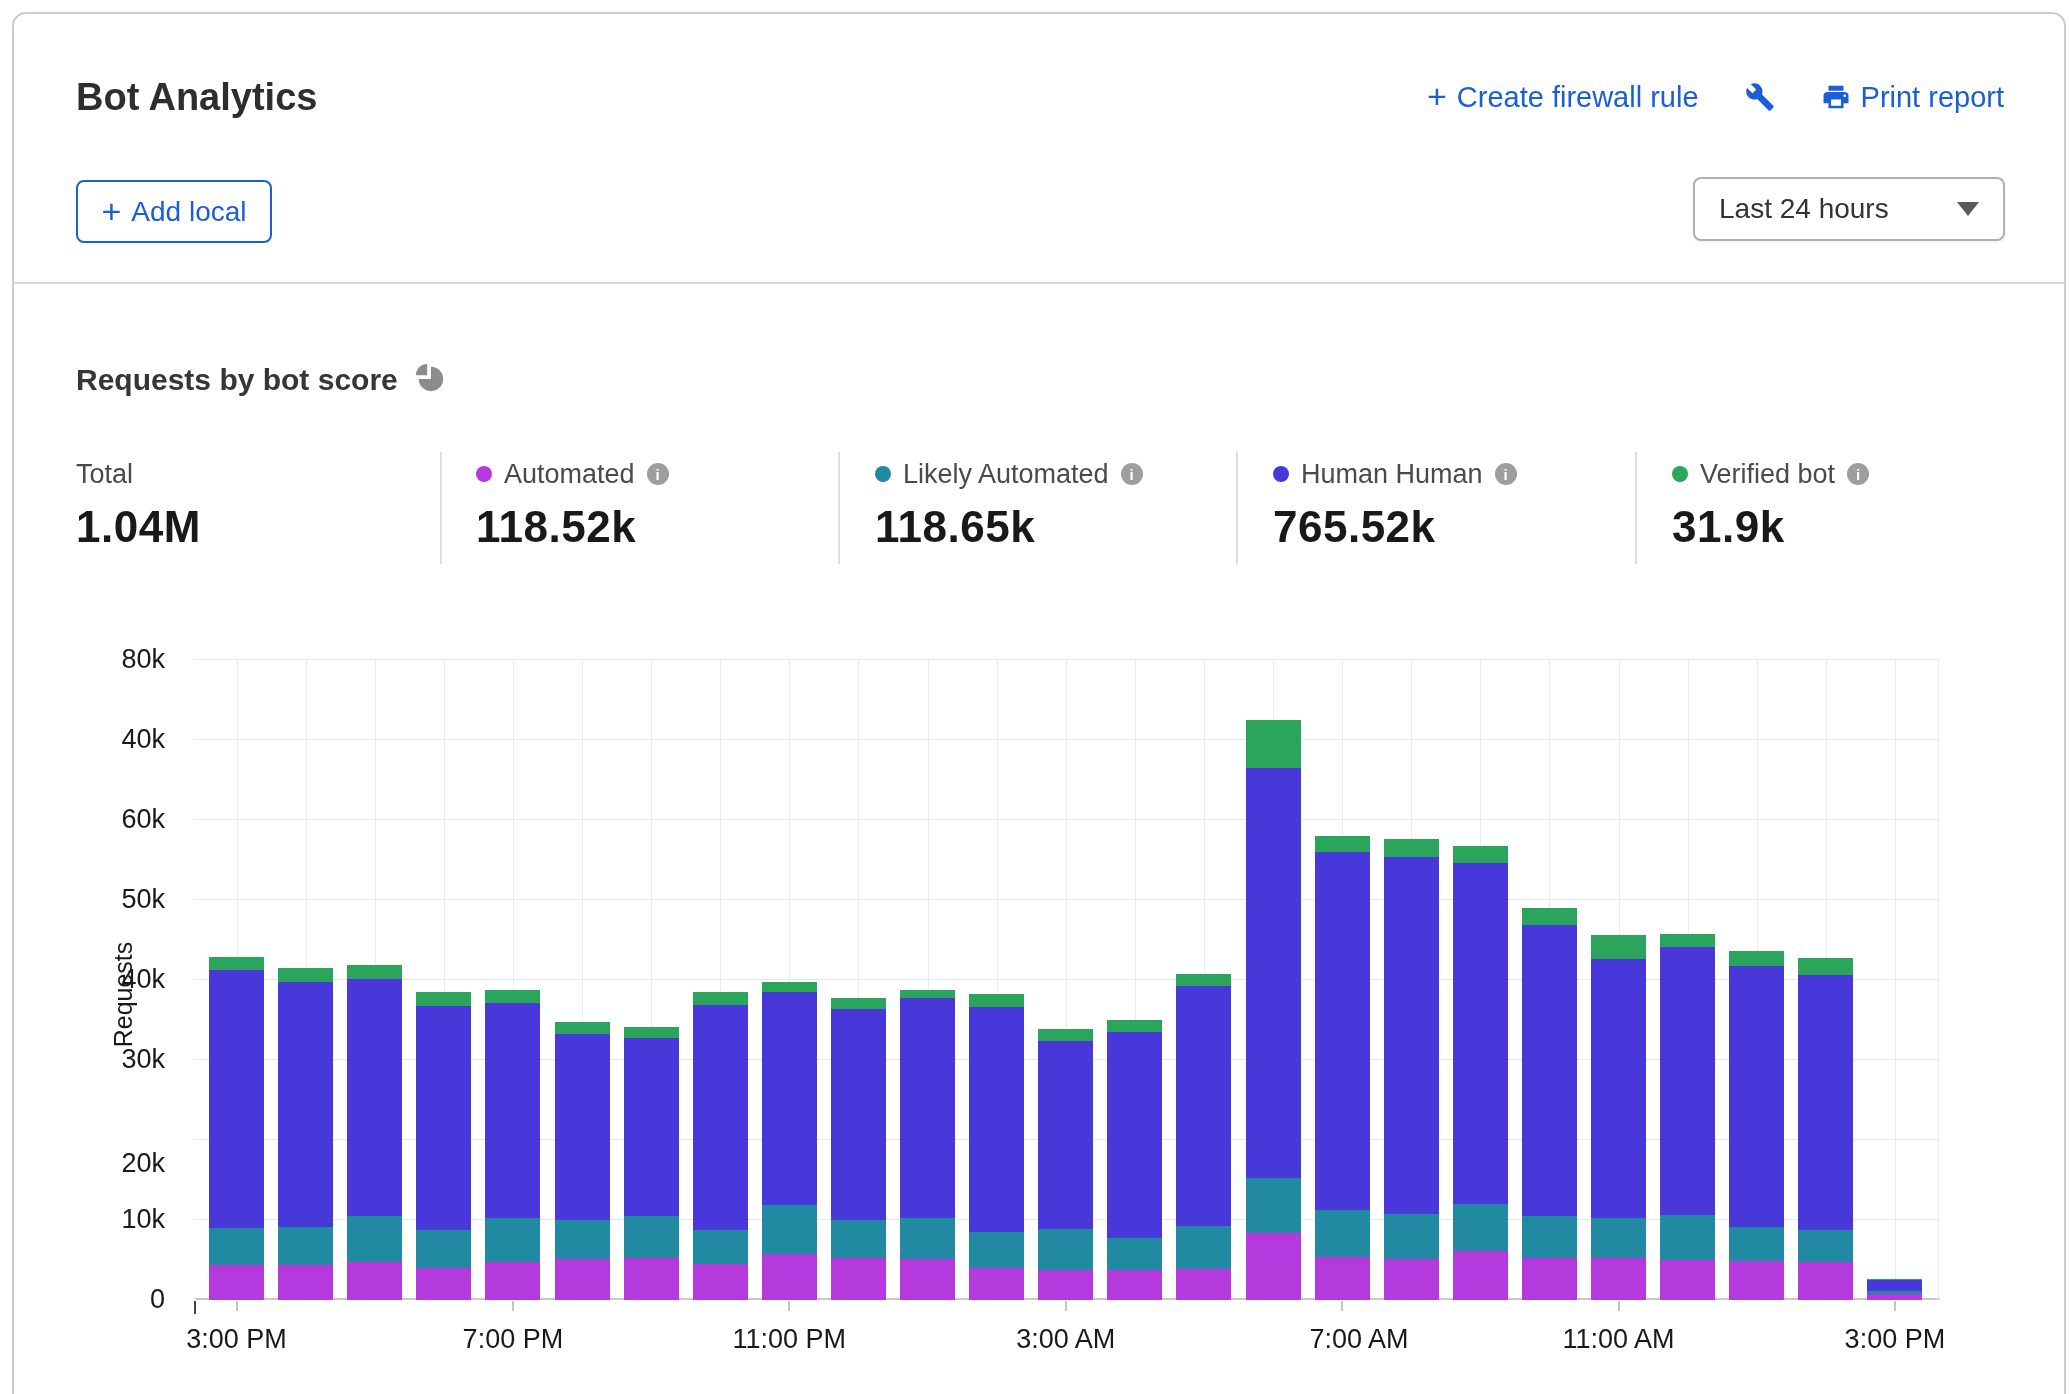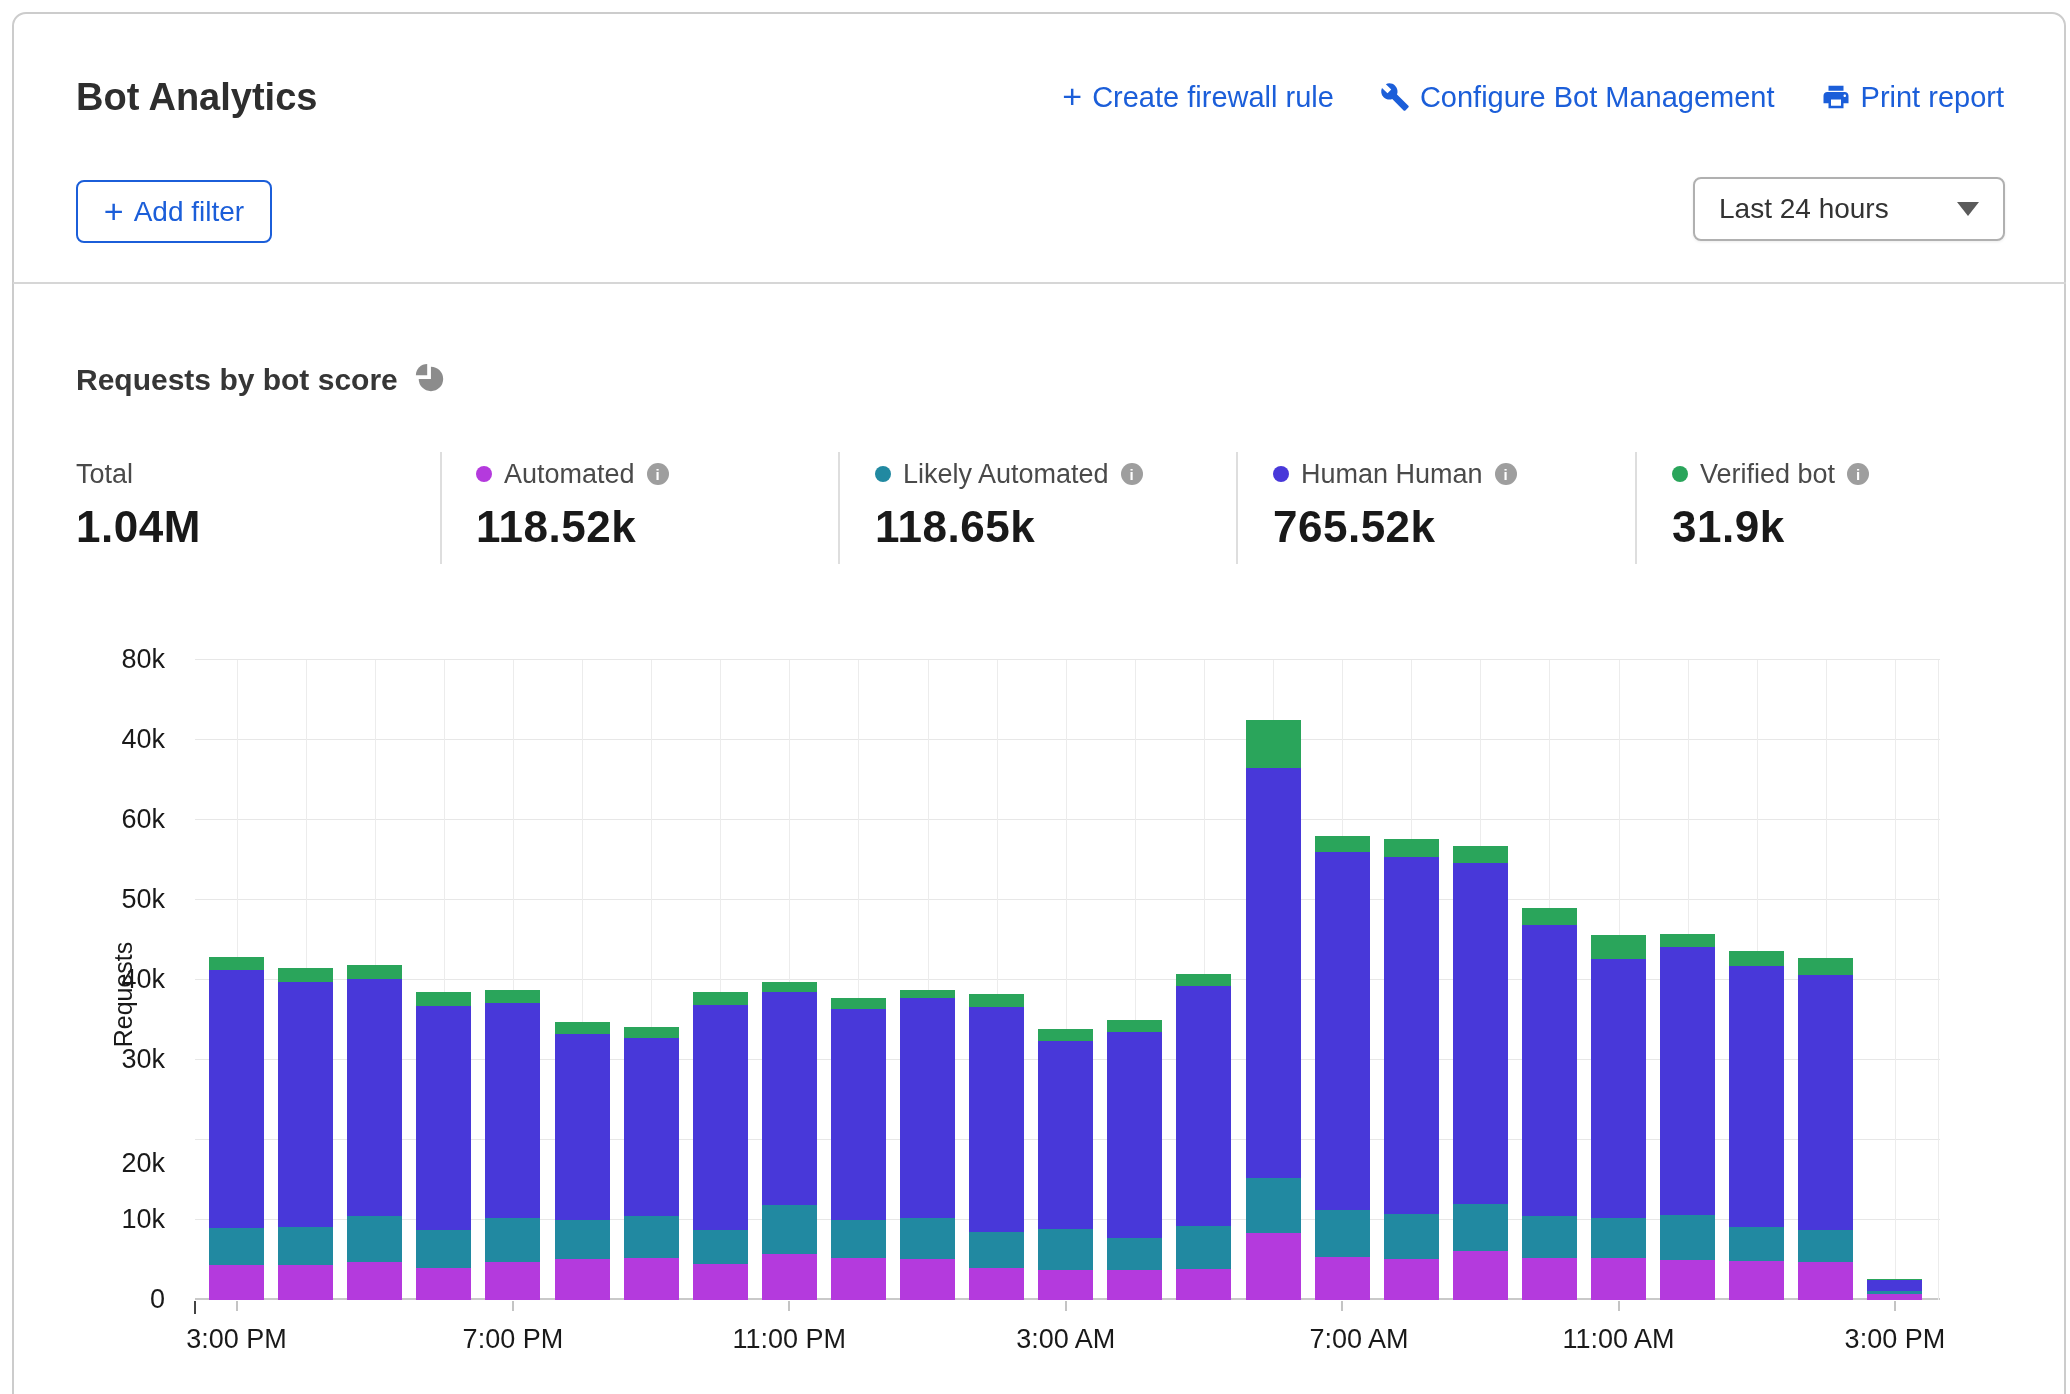--- a/index.html
+++ b/index.html
@@ -70,35 +70,34 @@
     <div class="action-link">
       <span class="plus-glyph">+</span>
       <span>Create firewall rule</span>
     </div>
     <div class="action-link">
       <span>
         <svg width="30" height="30" viewBox="0 0 24 24" fill="#1b5ed9">
             <path d="M22.7 19l-9.1-9.1c.9-2.3.4-5-1.5-6.9-2-2-5-2.4-7.4-1.3L9 6 6 9 1.6 4.7C.4 7.1.9 10.1 2.9 12.1c1.9 1.9 4.6 2.4 6.9 1.5l9.1 9.1c.4.4 1 .4 1.4 0l2.3-2.3c.5-.4.5-1.1.1-1.4z"></path>
           </svg>
       </span>
-      <span>Configure Bot Management</span>
     </div>
     <div class="action-link">
       <span>
         <svg width="30" height="30" viewBox="0 0 24 24" fill="#1b5ed9">
             <path d="M19 8H5c-1.66 0-3 1.34-3 3v6h4v4h12v-4h4v-6c0-1.66-1.34-3-3-3zm-3 11H8v-5h8v5zm3-7c-.55 0-1-.45-1-1s.45-1 1-1 1 .45 1 1-.45 1-1 1zm-1-9H6v4h12V3z"></path>
           </svg>
       </span>
       <span>Print report</span>
     </div>
   </div>
 
   <div class="abs add-filter-btn">
     <span class="plus-glyph">+</span>
-    <span>Add filter</span>
+    <span>Add local</span>
   </div>
 
   <div class="abs time-range">
     <span>Last 24 hours</span>
     <span class="caret"></span>
   </div>
 
   <div class="abs header-divider"></div>
 
   <div class="abs section-title-row">

